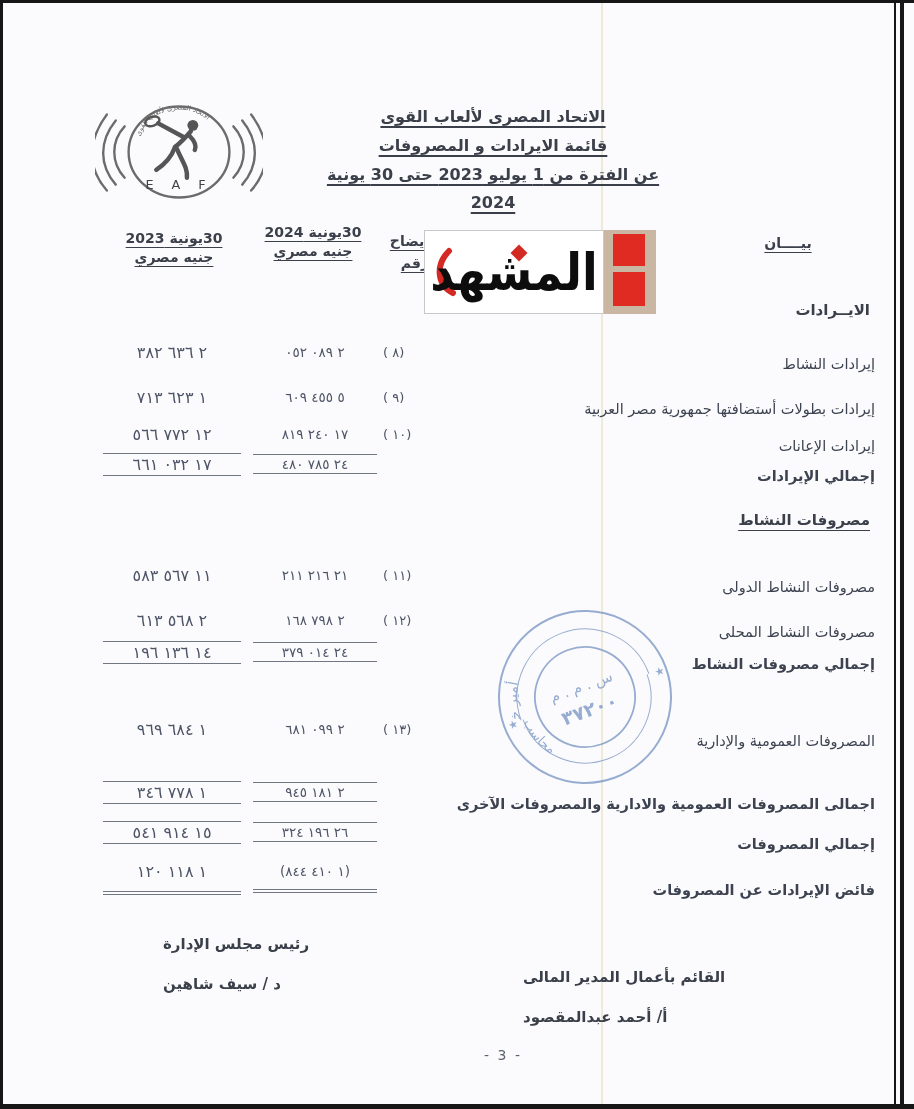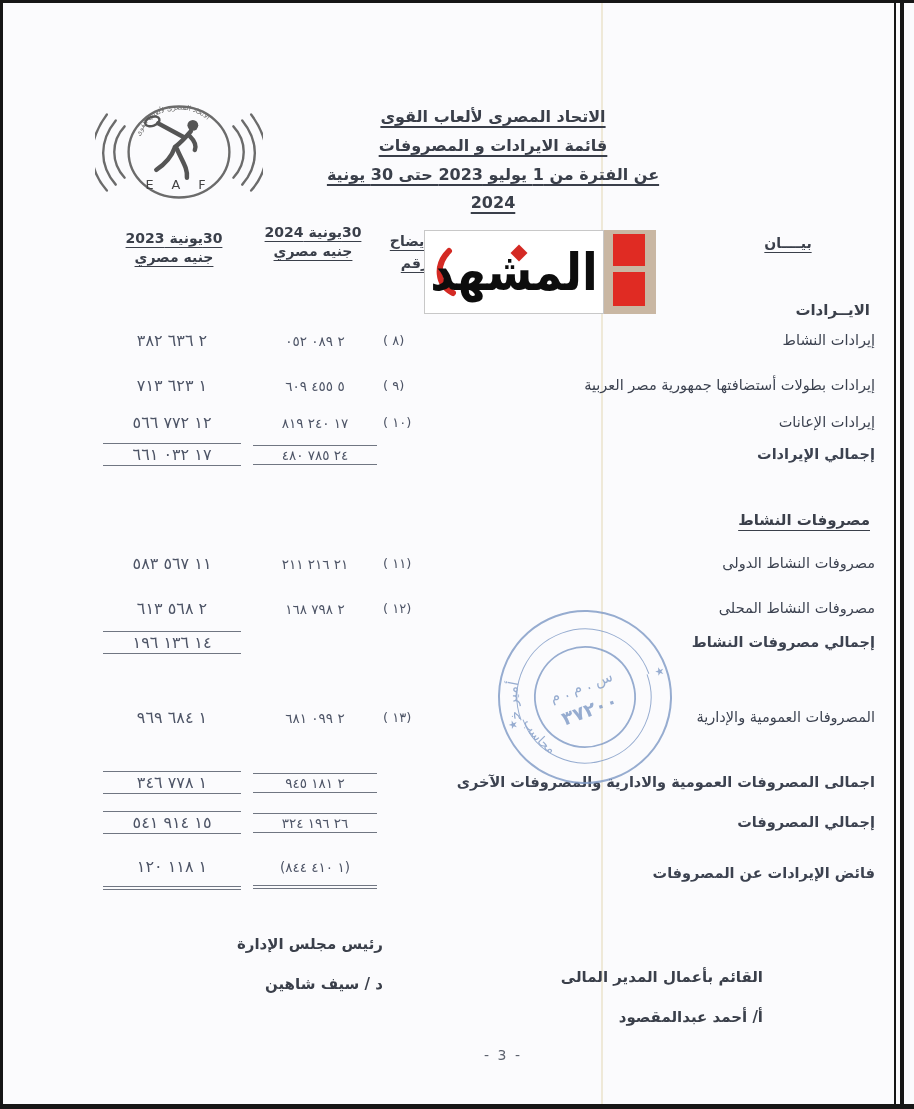--- a/index.html
+++ b/index.html
@@ -43,31 +43,31 @@
 
   
   .sec-heading{position:absolute;right:44px;direction:rtl;font-weight:bold;font-size:15px;color:#3a3f4a;}
   .sec-heading.u{text-decoration:underline;text-underline-offset:5px;}
 
   
   .row{position:absolute;left:100px;width:772px;display:flex;align-items:center;}
   .c2023{width:138px;text-align:center;font-size:16px;color:#4d5466;direction:ltr;letter-spacing:1px;}
   .c2024{width:124px;margin-left:12px;text-align:center;font-size:13.5px;color:#4d5466;direction:ltr;letter-spacing:1px;}
   .cnote{width:56px;font-size:13px;color:#4d5466;direction:ltr;text-align:left;padding-left:6px;}
-  .clabel{flex:1;direction:rtl;text-align:right;font-size:14.5px;color:#3c4250;padding-left:8px;line-height:1.3;}
+  .clabel{flex:1;direction:rtl;text-align:right;font-size:14.5px;color:#3c4250;padding-left:8px;line-height:1.3;margin-top:24px;}
   .total .c2023,.total .c2024{border-top:1.5px solid #707682;border-bottom:1.5px solid #707682;padding:1px 0;}
   .total .clabel{font-weight:bold;}
   .surplus .c2023,.surplus .c2024{border-bottom:4px double #707682;padding:0 0 10px 0;}
   .surplus .clabel{font-weight:bold;}
 
   
   .stamp{position:absolute;left:486px;top:598px;width:192px;height:192px;opacity:0.8;}
 
   
-  .sig{position:absolute;direction:rtl;text-align:right;font-weight:bold;color:#3a3f4a;font-size:15px;}
+  .sig{position:absolute;direction:rtl;text-align:left;font-weight:bold;color:#3a3f4a;font-size:15px;}
   .sig .name{margin-top:22px;}
   #sig-right{top:925px;left:520px;width:240px;margin-top:40px;}
   #sig-left{top:932px;left:160px;width:220px;}
 
   .page-num{position:absolute;top:1044px;left:455px;width:90px;text-align:center;
     font-size:14px;color:#5c626e;letter-spacing:2px;}
 </style>
 </head>
 <body>
 
@@ -176,20 +176,21 @@
     <div class="clabel">مصروفات النشاط الدولى</div>
   </div>
   <div class="row" style="top:596px">
     <div class="c2023">٢ ٥٦٨ ٦١٣</div>
     <div class="c2024">٢ ٧٩٨ ١٦٨</div>
     <div class="cnote">( ١٢)</div>
     <div class="clabel">مصروفات النشاط المحلى</div>
   </div>
   <div class="row total" style="top:628px">
     <div class="c2023">١٤ ١٣٦ ١٩٦</div>
+    <div class="c2024">٢٤ ٠١٤ ٣٧٩</div>
     <div class="cnote"></div>
     <div class="clabel">إجمالي مصروفات النشاط</div>
   </div>
 
   <div class="row" style="top:705px">
     <div class="c2023">١ ٦٨٤ ٩٦٩</div>
     <div class="c2024">٢ ٠٩٩ ٦٨١</div>
     <div class="cnote">( ١٣)</div>
     <div class="clabel">المصروفات العمومية والإدارية</div>
   </div>

